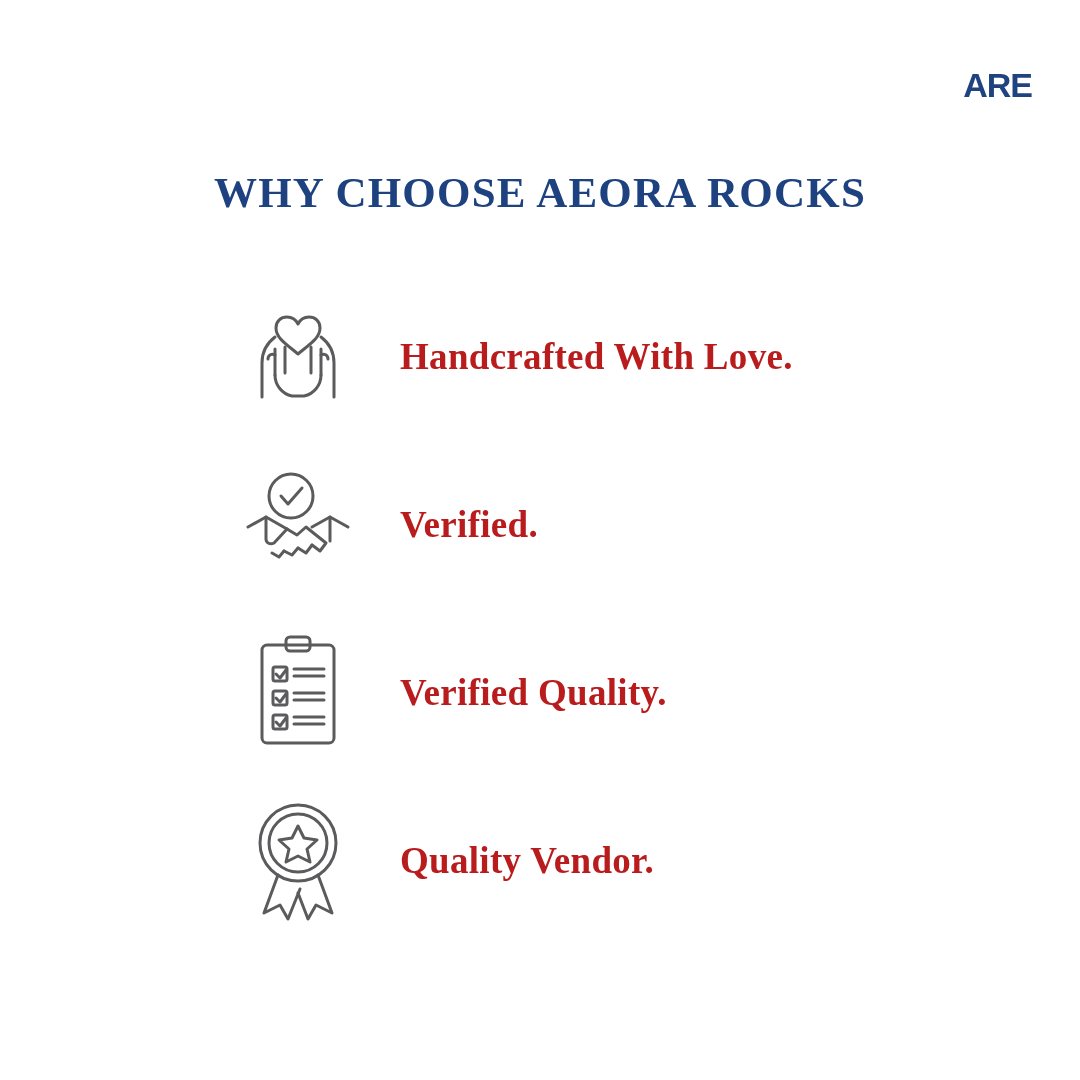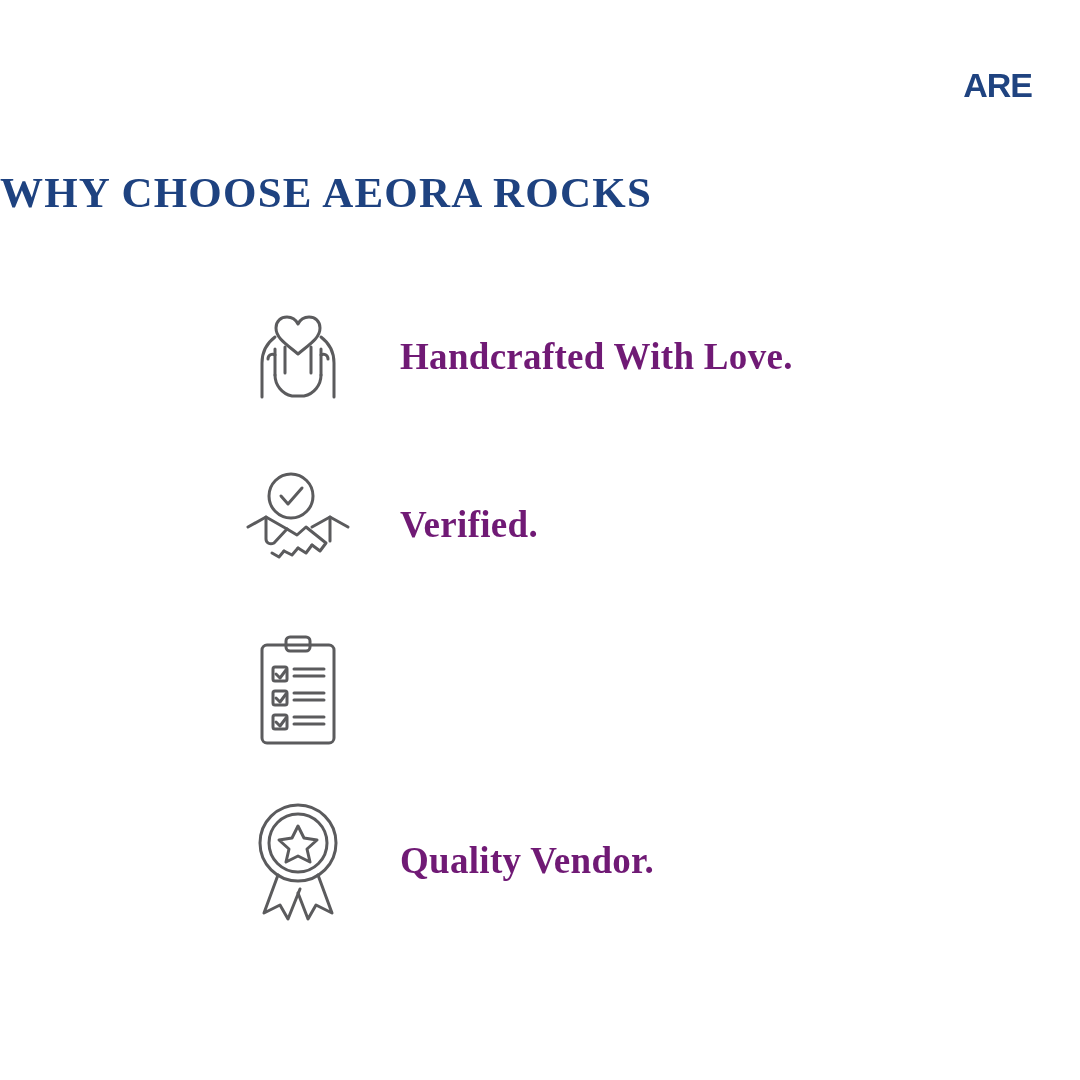--- a/index.html
+++ b/index.html
@@ -37,21 +37,21 @@
     letter-spacing: -1px;
     color: #1f4380;
     line-height: 1;
   }
   
   .heading {
     position: absolute;
     top: 168px;
     left: 0;
     width: 1080px;
-    text-align: left;
+    text-align: center;
     font-family: "Liberation Serif", serif;
     font-weight: bold;
     font-size: 43px;
     letter-spacing: 1.2px;
     color: #1e4280;
     text-transform: uppercase;
   }
   
   .features {
     position: absolute;
@@ -73,21 +73,21 @@
     justify-content: center;
   }
   .feature-icon svg {
     display: block;
   }
   .feature-label {
     margin-left: 42px;
     font-family: "Liberation Serif", serif;
     font-weight: bold;
     font-size: 37px;
-    color: #701a75;
+    color: #b91c1c;
     letter-spacing: 0.3px;
     white-space: nowrap;
   }
 </style>
 </head>
 <body>
 
 <div class="page">
 
   <div class="logo">
@@ -146,20 +146,21 @@
           <rect x="25" y="86" width="14" height="14" rx="2"></rect>
           <path d="M28 93 L32 97 L38 89"></path>
           <path d="M46 40 L76 40"></path>
           <path d="M46 47 L76 47"></path>
           <path d="M46 64 L76 64"></path>
           <path d="M46 71 L76 71"></path>
           <path d="M46 88 L76 88"></path>
           <path d="M46 95 L76 95"></path>
         </svg>
       </div>
+      <div class="feature-label">Verified Quality.</div>
     </div>
 
     <div class="feature-row">
       <div class="feature-icon">
         <svg width="104" height="130" viewBox="0 0 104 130" fill="none" stroke="#5b5b5d" stroke-width="3" stroke-linecap="round" stroke-linejoin="round">
           <circle cx="52" cy="48" r="38"></circle>
           <circle cx="52" cy="48" r="29"></circle>
           <path d="M52 31 L58 43 L71 45 L61 54 L64 67 L52 61 L40 67 L43 54 L33 45 L46 43 Z"></path>
           <path d="M32 80 L18 118 L34 110 L42 124 L54 94"></path>
           <path d="M72 80 L86 118 L70 110 L62 124 L52 98"></path>

